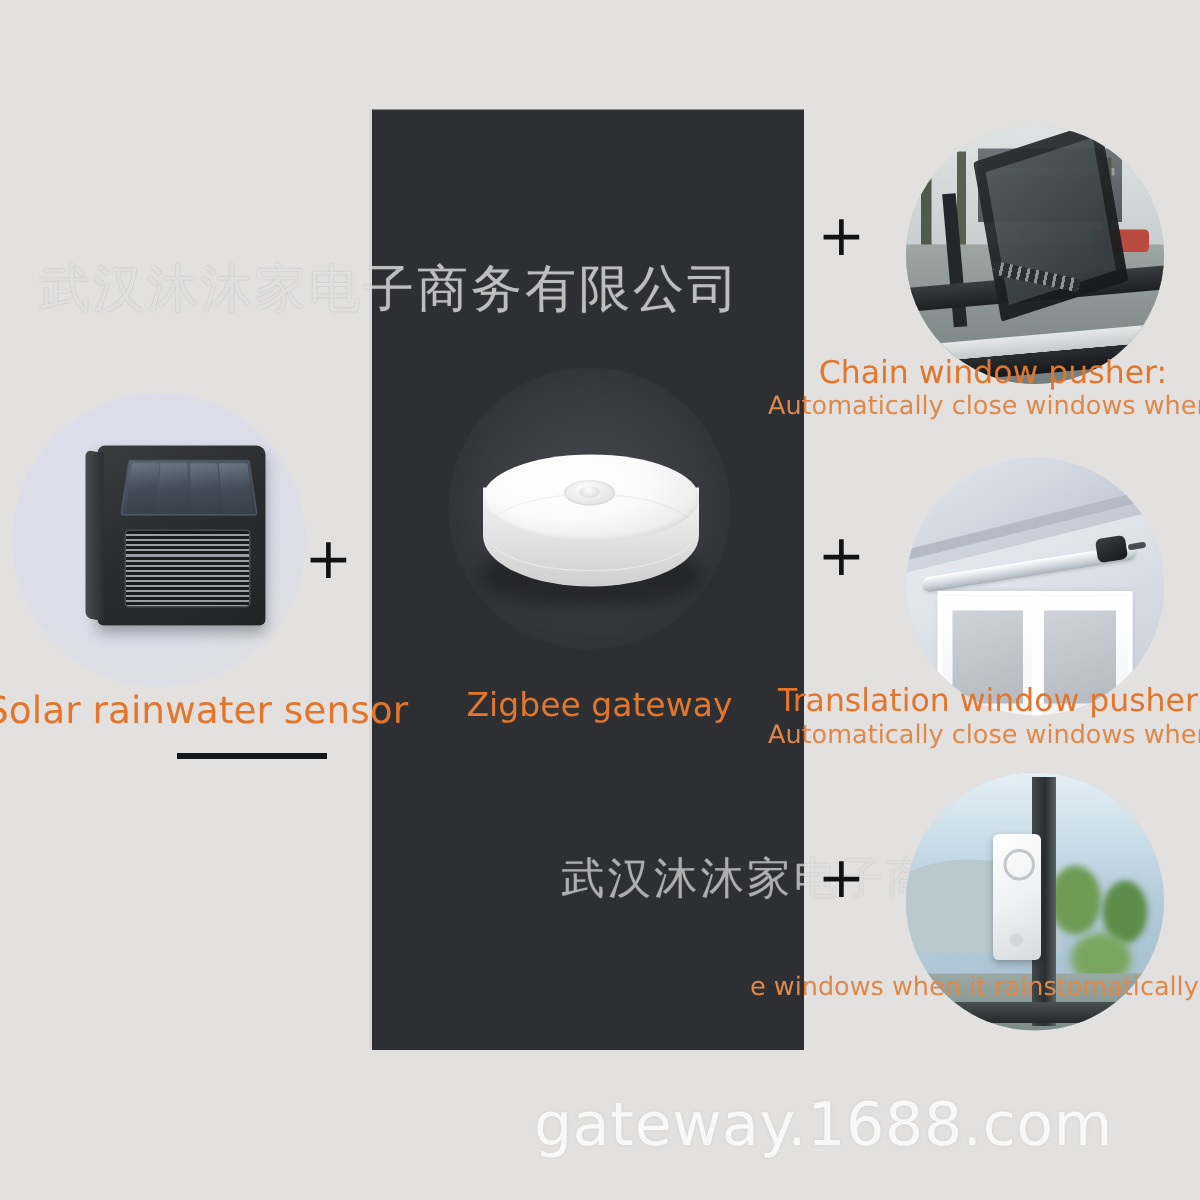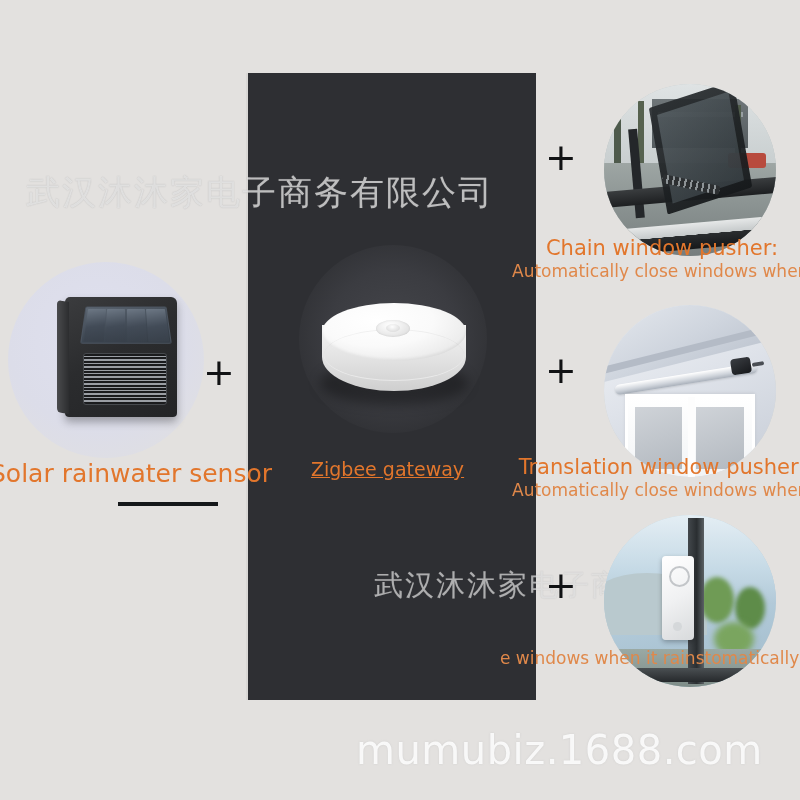--- a/index.html
+++ b/index.html
@@ -311,22 +311,21 @@
     position: absolute;
     left: 118px;
     top: 502px;
     width: 100px;
     height: 4px;
     background: #15181a;
   }
   #cap-gateway {
     left: 311px;
     top: 458px;
-    font-size: 19px;
-    text-decoration: underline;
+    font-size: 22px;
   }
   .cap-block {
     position: absolute;
     text-align: center;
     width: 300px;
   }
   .cap-title {
     color: #e2762c;
     font-family: "DejaVu Sans", sans-serif;
     font-size: 21px;
@@ -444,15 +443,15 @@
       <div class="sl-device">
         <div class="sl-dbtn"></div>
         <div class="sl-dslot"></div>
       </div>
     </div>
   </div>
   <div class="cap-block" id="cap-slide">
     <div class="cap-sub">e windows when it rainstomatically close</div>
   </div>
 
-  <div class="wm" id="wm-bottom">mumubiz.1688.com</div>
+  <div class="wm" id="wm-bottom">gateway.1688.com</div>
 
 </div>
 
 </body></html>

